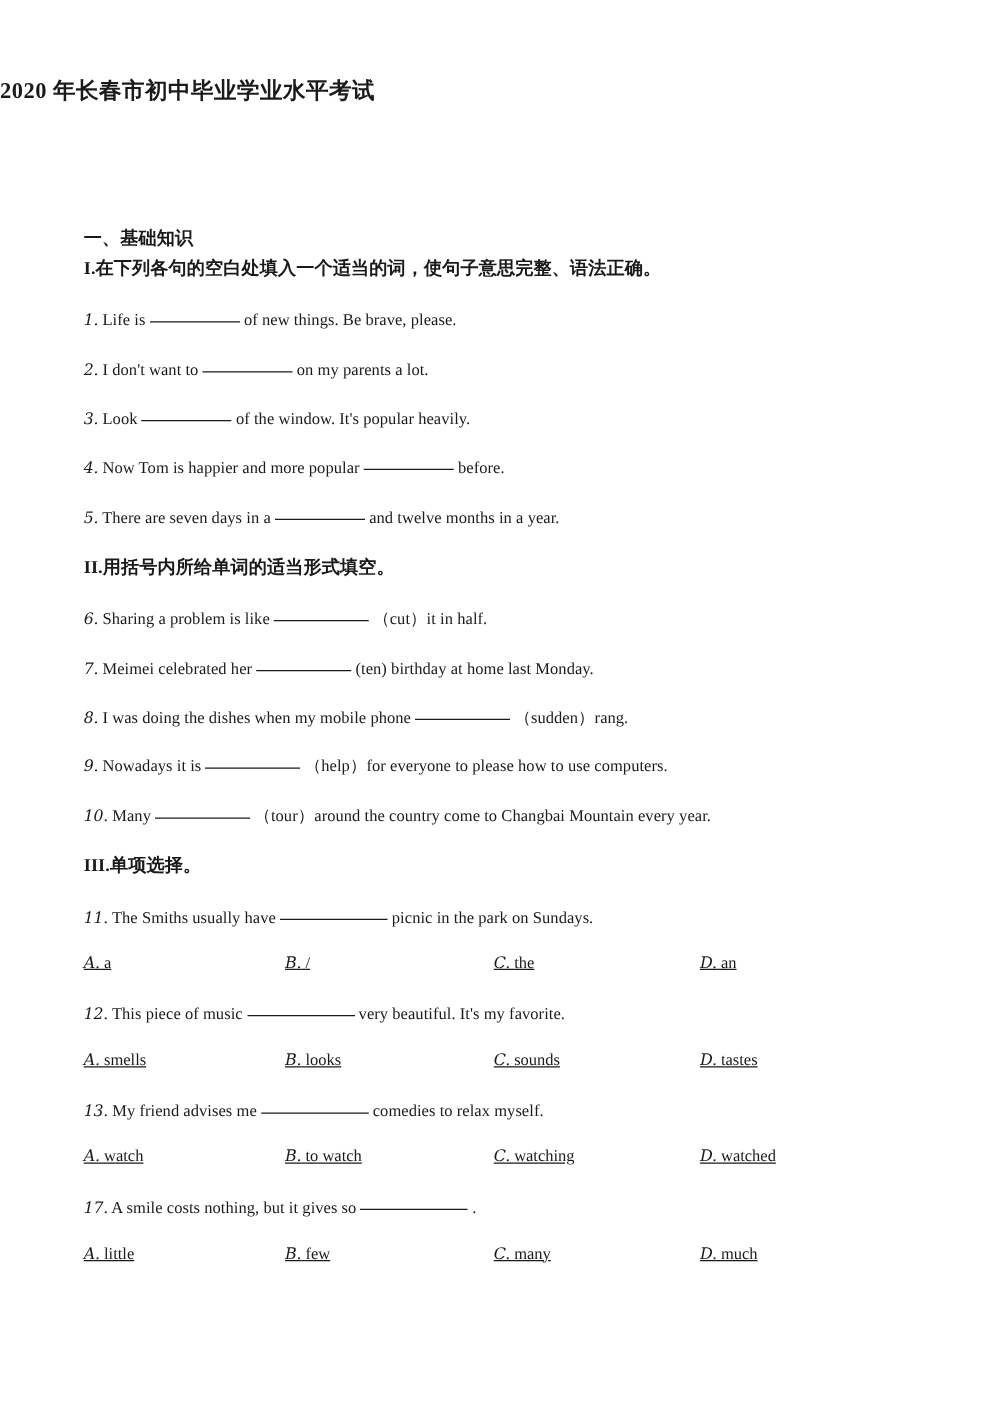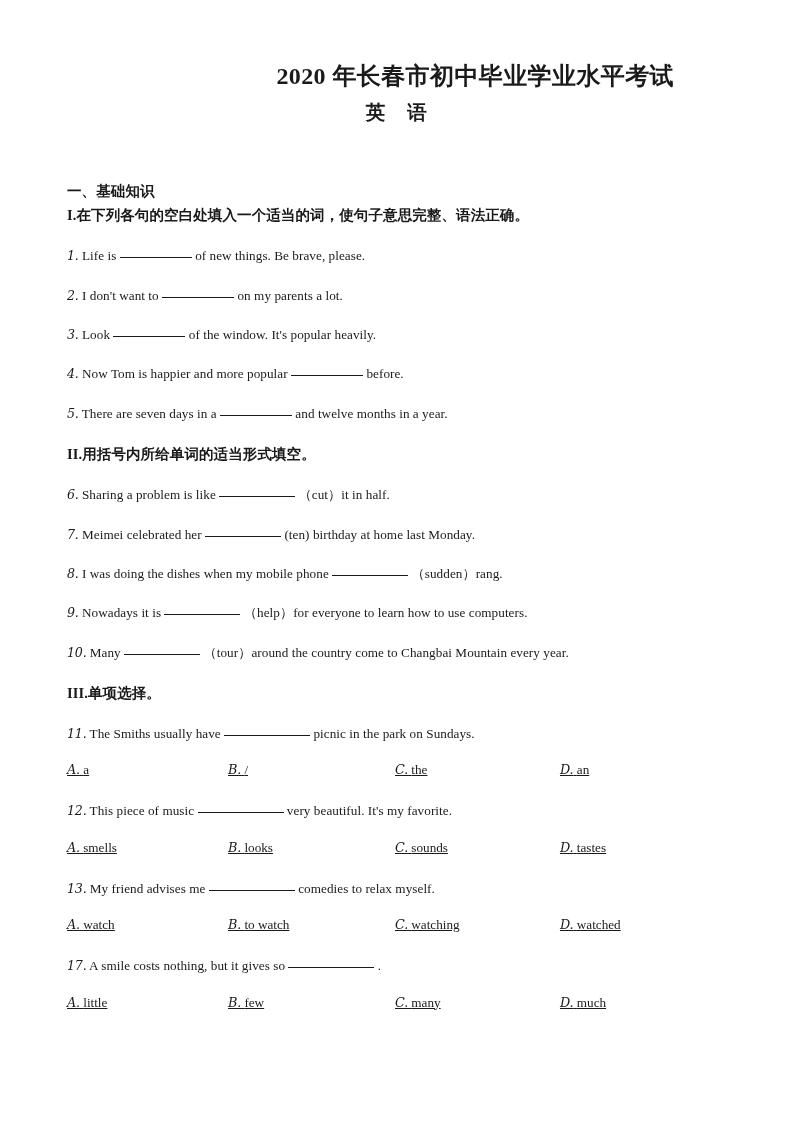--- a/index.html
+++ b/index.html
@@ -24,22 +24,22 @@
     height: 1122px;
     overflow: hidden;
   }
 
   
   .doc-title {
     position: absolute;
     left: 0;
     top: 62px;
     width: 674px;
-    text-align: right;
-    font-size: 24px;
+    text-align: left;
+    font-size: 18px;
     font-weight: bold;
     letter-spacing: 0.4px;
     line-height: 1.2;
   }
   .doc-subtitle {
     position: absolute;
     left: 0;
     top: 101px;
     width: 793px;
     text-align: center;
@@ -122,21 +122,20 @@
   .gap-s { height: 23px; }   
   .gap-o { height: 19px; }   
   .gap-n { height: 22px; }   
 </style>
 </head>
 <body>
 
 <div class="page">
 
   <div class="doc-title">2020 年长春市初中毕业学业水平考试</div>
-  <div class="doc-subtitle">英    语</div>
 
   <div class="content">
 
     <div class="sec-heading h-main">一、基础知识</div>
     <div class="sec-heading h-sub">I.在下列各句的空白处填入一个适当的词，使句子意思完整、语法正确。</div>
 
     <div class="gap-a"></div>
 
     <div class="q-line">
       <span class="qnum">1.</span>
@@ -211,21 +210,21 @@
       <span class="blank b-mid"></span>
       <span>（sudden）rang.</span>
     </div>
 
     <div class="gap-q"></div>
 
     <div class="q-line">
       <span class="qnum">9.</span>
       <span>Nowadays it is</span>
       <span class="blank b-mid"></span>
-      <span>（help）for everyone to learn how to use computers.</span>
+      <span>（help）for everyone to please how to use computers.</span>
     </div>
 
     <div class="gap-q"></div>
 
     <div class="q-line">
       <span class="qnum">10.</span>
       <span>Many</span>
       <span class="blank b-mid"></span>
       <span>（tour）around the country come to Changbai Mountain every year.</span>
     </div>

